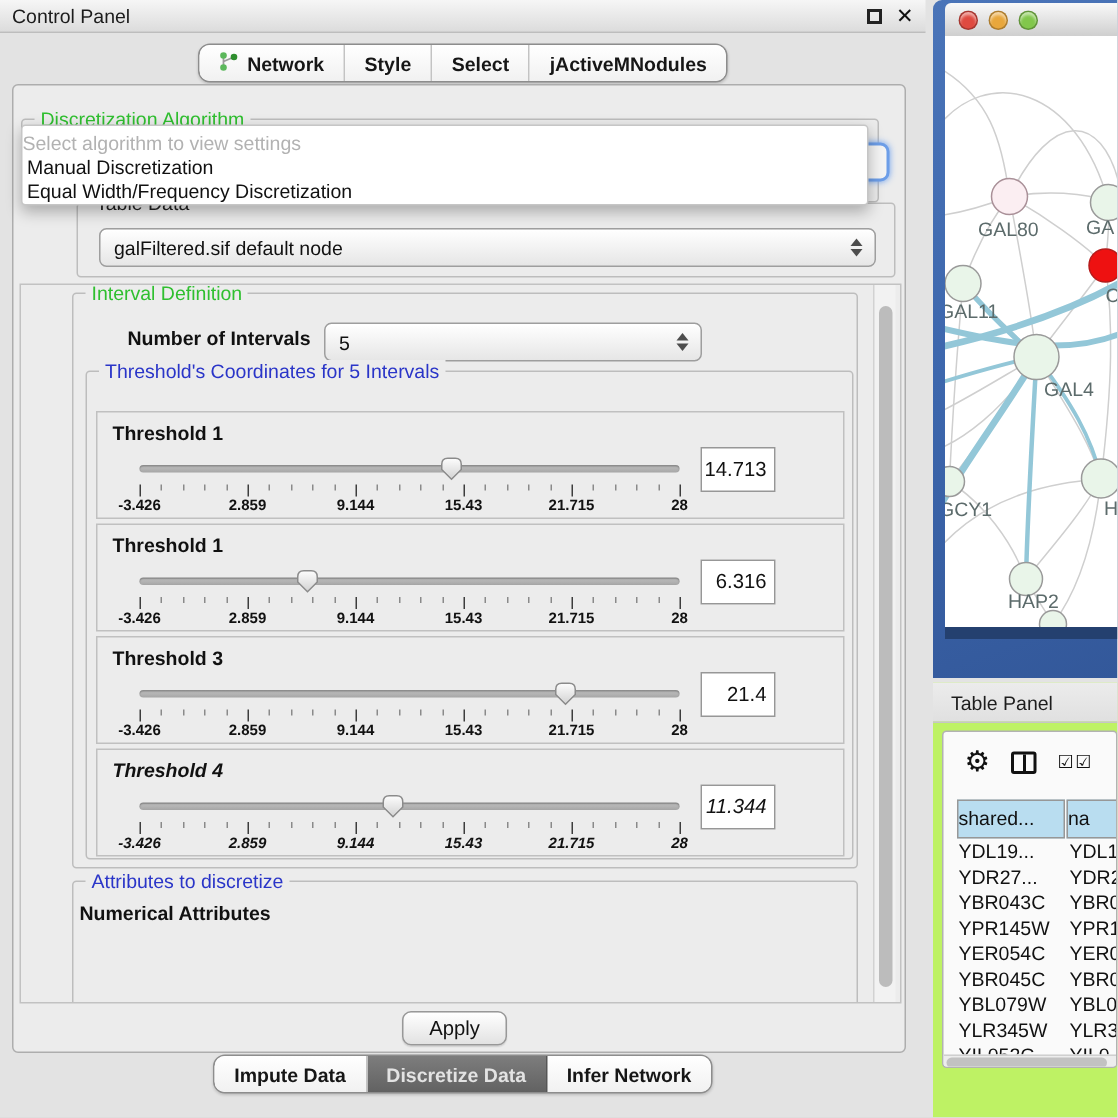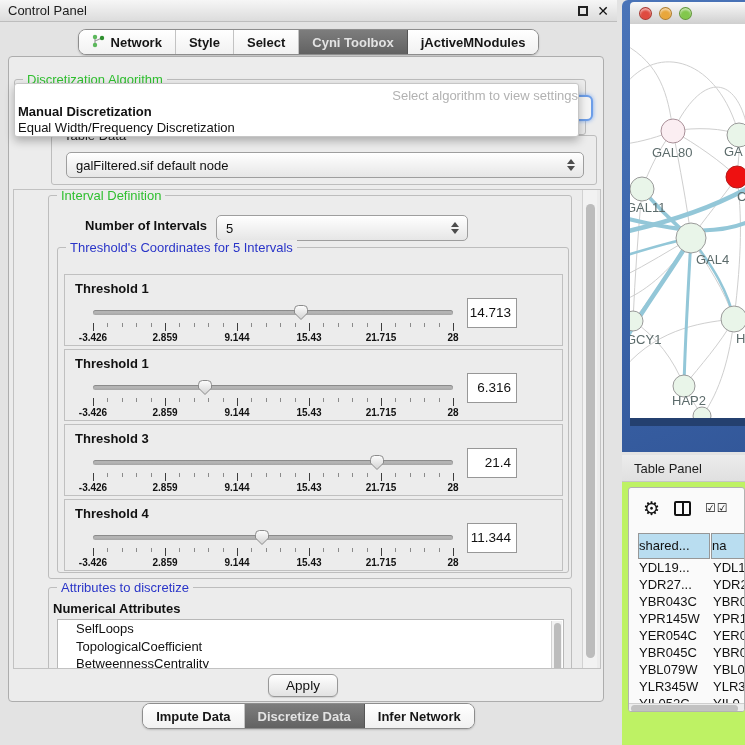--- a/index.html
+++ b/index.html
@@ -43,24 +43,24 @@
     border-bottom:5px solid #4d4d4d; }
   .arr-dn { width:0; height:0; border-left:4px solid transparent; border-right:4px solid transparent;
     border-top:5px solid #4d4d4d; }
 
   
   .algo-combo-fragment { position:absolute; left:548px; top:38px; width:36px; height:26px;
     border:2px solid #6d9ee8; border-radius:6px; background:#f4f4f4;
     box-shadow:0 0 4px #7aa8ef; z-index:40; }
   .popup { position:absolute; left:5px; top:26px; width:565px; height:54px; background:#fff;
     border:1px solid #c6c6c6; border-radius:3px; box-shadow:0 4px 10px rgba(0,0,0,.28); z-index:50; }
-  .popup .hint { position:absolute; top:4px; left:0; width:100%; text-align:right;
+  .popup .hint { position:absolute; top:4px; left:0; width:100%; text-align:left;
     font-size:13px; color:#b2b2b2; }
   .popup .opt { position:absolute; left:3px; font-size:13px; white-space:nowrap; }
-  .popup .opt.b { top:20px; font-weight:700; }
+  .popup .opt.b { top:20px; font-weight:400; }
   .popup .opt.n { top:36px; }
 
   
   .region { position:absolute; left:4px; top:132px; width:588px; height:480px;
     border:1px solid #c2c2c2; background:#ececec; overflow:hidden; }
   .vscroll { position:absolute; background:#f2f2f2; border-left:1px solid #d2d2d2; }
   .vthumb { position:absolute; background:#bcbcbc; border-radius:5px; }
 
   
   .tbox { position:absolute; left:6px; width:499px; height:72px; border:1px solid #c0c0c0; background:#ececec; }
@@ -152,23 +152,20 @@
               <circle cx="3" cy="11" r="2.2" fill="#5cb85c"></circle>
               <circle cx="10" cy="4" r="2.2" fill="#2f8f2f"></circle>
             </svg></span>
           <span class="tab-label">Network</span>
         </div>
         <div class="tab">
           <span class="tab-label">Style</span>
         </div>
         <div class="tab">
           <span class="tab-label">Select</span>
-        </div>
-        <div class="tab sel">
-          <span class="tab-label">Cyni Toolbox</span>
         </div>
         <div class="tab">
           <span class="tab-label">jActiveMNodules</span>
         </div>
       </div>
   </div>
 
   <div class="cp-body">
 
     <div class="group" style="left:5px; top:22px; width:572px; height:56px;">
@@ -341,21 +338,21 @@
                 <div class="ticklabels">
                   <span style="left: 0%;">-3.426</span>
                   <span style="left: 20%;">2.859</span>
                   <span style="left: 40%;">9.144</span>
                   <span style="left: 60%;">15.43</span>
                   <span style="left: 80%;">21.715</span>
                   <span style="left: 100%;">28</span>
                 </div>
                 <div class="tval">21.4</div>
               </div>
-              <div class="tbox" style="top: 251px;">
+              <div class="tbox" style="top: 251px; font-style: italic;">
                 <div class="tlabel">Threshold 4</div>
                 <div class="slider">
                   <div class="track"></div>
                   <div class="knob" style="left: calc(47% - 9px);"><svg width="18" height="18" viewBox="0 0 18 18">
                       <path d="M2.5,6.5 Q2.5,2.5 6.5,2.5 L11.5,2.5 Q15.5,2.5 15.5,6.5 L15.5,10 L9,16.5 L2.5,10 Z" fill="url(#knobGrad)" stroke="#8b8b8b"></path>
                     </svg></div>
                 </div>
                 <div class="ticks">
                   <i class="tick major" style="left: 0%;"></i>
                   <i class="tick" style="left: 4%;"></i>
@@ -394,30 +391,20 @@
                 </div>
                 <div class="tval">11.344</div>
               </div>
             </div>
         </div>
       </div>
 
       <div class="group" style="left:34px; top:397px; width:524px; height:92px;">
         <span class="group-title gt-blue">Attributes to discretize</span>
         <div style="position:absolute; left:4px; top:13px; font-size:13px; font-weight:700;">Numerical Attributes</div>
-        <div class="attr-list">
-          <div>
-              <div class="attr-item">SelfLoops</div>
-              <div class="attr-item">TopologicalCoefficient</div>
-              <div class="attr-item">BetweennessCentrality</div>
-            </div>
-          <div class="vscroll" style="right:1px; top:1px; bottom:1px; width:11px;">
-            <div class="vthumb" style="left:2px; top:2px; bottom:2px; width:7px;"></div>
-          </div>
-        </div>
       </div>
 
       <div class="vscroll" style="right:3px; top:0; bottom:0; width:15px;">
         <div class="vthumb" style="left:3px; top:14px; bottom:10px; width:9px;"></div>
       </div>
     </div>
 
     <div class="apply-btn">Apply</div>
   </div>
 

